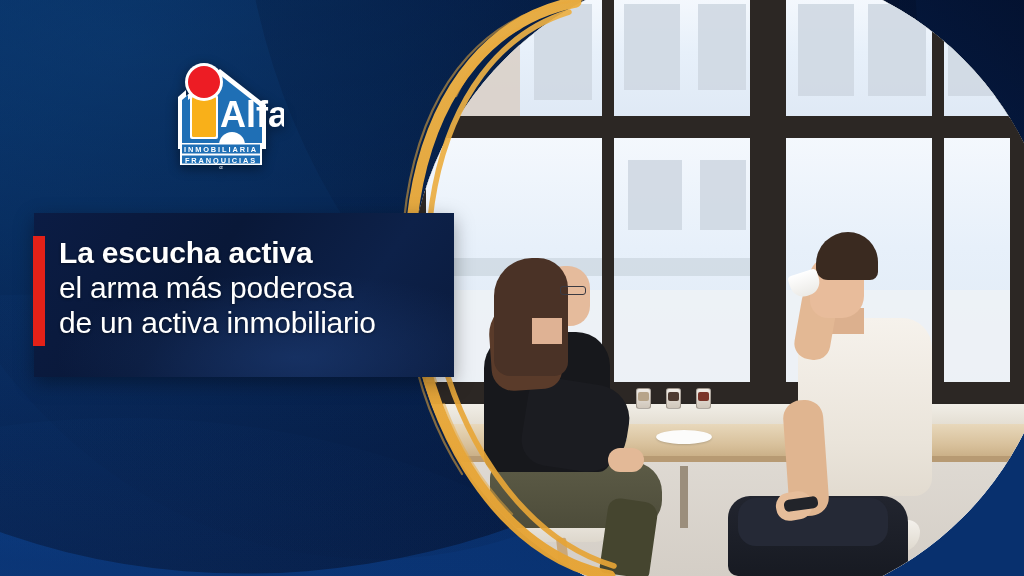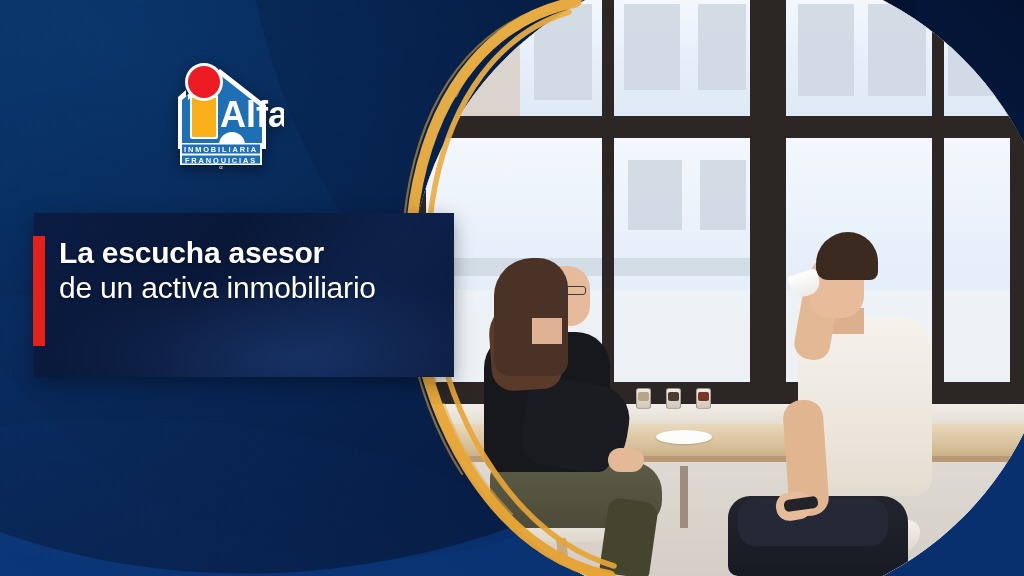--- a/index.html
+++ b/index.html
@@ -408,21 +408,22 @@
 
     <path d="M 520 28 C 492 42, 470 66, 456 96" fill="none" stroke="#E9A93C" stroke-width="2.6" stroke-linecap="round" opacity="0.6"></path>
     <path d="M 424 250 C 418 296, 422 342, 436 382" fill="none" stroke="#E9A93C" stroke-width="2.4" stroke-linecap="round" opacity="0.5"></path>
     <path d="M 444 404 C 460 448, 484 486, 512 514" fill="none" stroke="#E9A93C" stroke-width="2.4" stroke-linecap="round" opacity="0.5"></path>
   </svg>
 
   <div class="text-panel"></div>
   <div class="red-bar"></div>
 
   <div class="headline">
-    <span class="hl-1">La escucha asesor</span>
+    <span class="hl-1">La escucha activa</span>
+    <span class="hl-2">el arma más poderosa</span>
     <span class="hl-3">de un activa inmobiliario</span>
   </div>
 
   <svg class="logo" viewBox="0 0 128 113">
 
     <path d="M 22 46 L 22 40 L 30 33 L 30 39 L 64 12 L 110 48 L 110 92 L 22 92 Z" fill="#FFFFFF"></path>
     <path d="M 26 48 L 26 43 L 32 38 L 32 43 L 64 18 L 106 51 L 106 88 L 26 88 Z" fill="#1F6FB5"></path>
 
     <rect x="34" y="38" width="28" height="44" rx="2" fill="#FFFFFF"></rect>
     <rect x="36" y="40" width="24" height="40" rx="1.5" fill="#F9B019"></rect>

